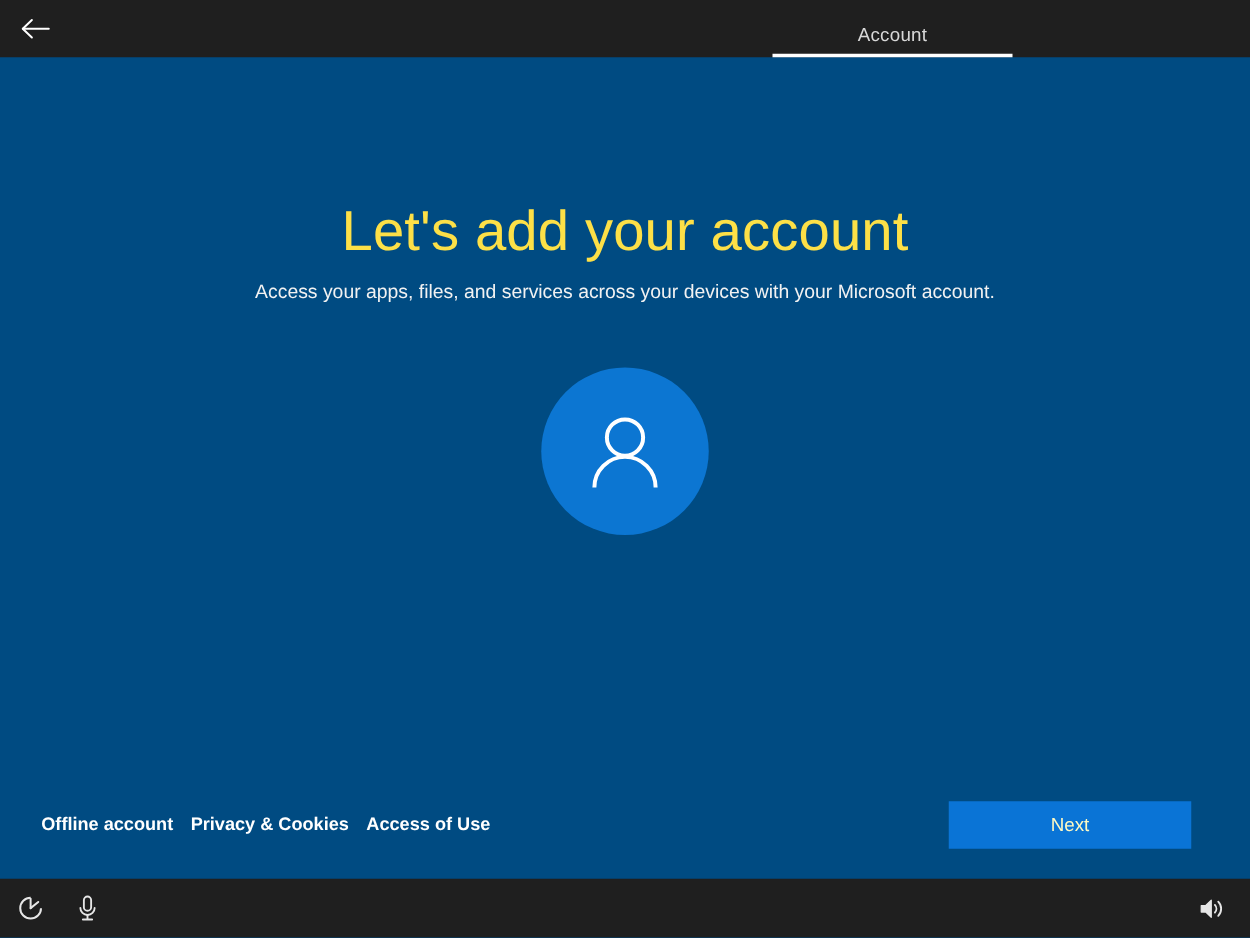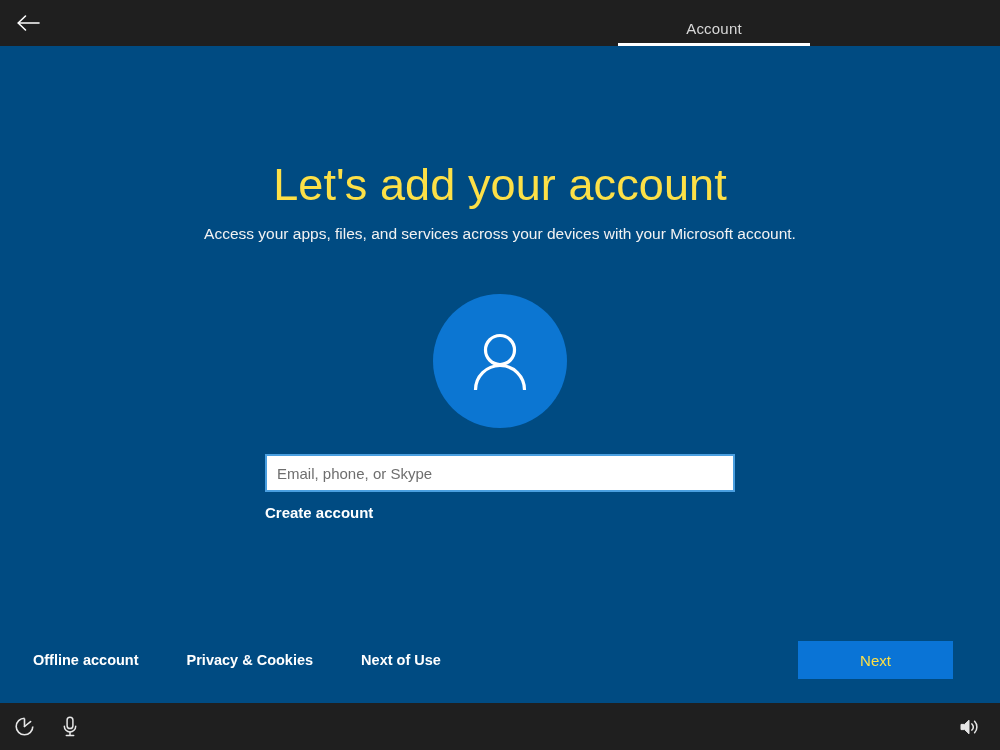--- a/index.html
+++ b/index.html
@@ -153,40 +153,40 @@
     text-decoration: none;
   }
 
   
   .footer-links {
     position: absolute;
     left: 33px;
     bottom: 35px;
     display: flex;
     align-items: center;
-    gap: 48px;
+    gap: 14px;
   }
   .footer-link {
     color: #ffffff;
     font-size: 14.5px;
     font-weight: 600;
     cursor: pointer;
     text-decoration: none;
     white-space: nowrap;
   }
 
   .next-button {
     position: absolute;
     right: 47px;
     bottom: 24px;
-    width: 155px;
+    width: 194px;
     height: 38px;
     background: #0a74d6;
     border: none;
-    color: #fde047;
+    color: #fef9c3;
     font-family: "Liberation Sans", "DejaVu Sans", sans-serif;
     font-size: 15px;
     font-weight: 400;
     cursor: pointer;
     display: flex;
     align-items: center;
     justify-content: center;
   }
 
   
@@ -248,29 +248,25 @@
 
     <div class="avatar">
       <span>
         <svg width="78" height="78" viewBox="0 0 78 78" aria-hidden="true">
           <circle cx="39" cy="28" r="14.5" fill="none" stroke="#ffffff" stroke-width="3.2"></circle>
           <path d="M14.5 68 a24.5 24.5 0 0 1 49 0" fill="none" stroke="#ffffff" stroke-width="3.2" stroke-linecap="butt"></path>
         </svg>
       </span>
     </div>
 
-    <div class="form-block">
-      <input class="account-input" type="text" placeholder="Email, phone, or Skype" style="">
-      <a class="create-account" href="#">Create account</a>
-    </div>
 
     <div class="footer-links">
       <a class="footer-link" href="#">Offline account</a>
       <a class="footer-link" href="#">Privacy &amp; Cookies</a>
-      <a class="footer-link" href="#">Next of Use</a>
+      <a class="footer-link" href="#">Access of Use</a>
     </div>
 
     <button class="next-button">Next</button>
   </div>
 
   <div class="taskbar">
     <div class="taskbar-left">
 
       <div class="tray-icon">
         <span>

